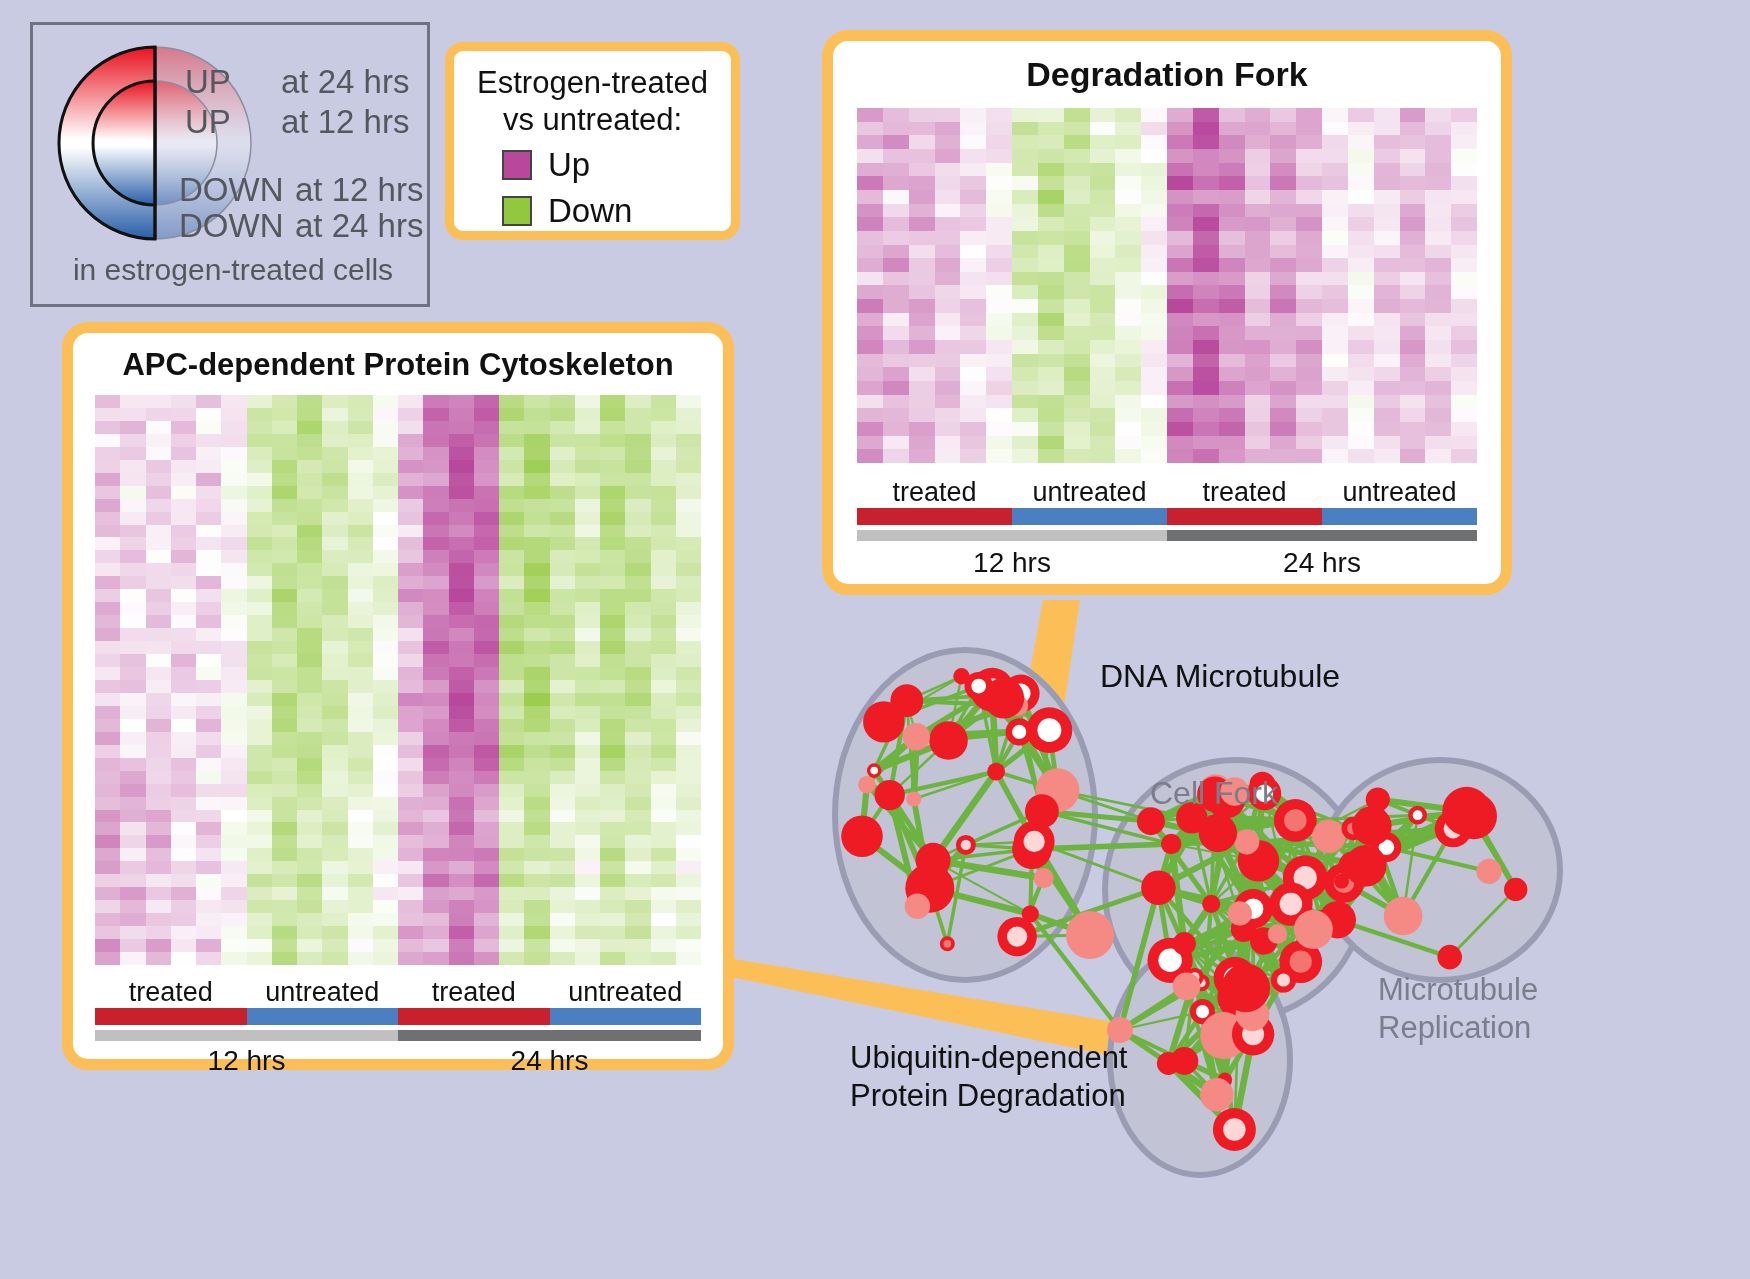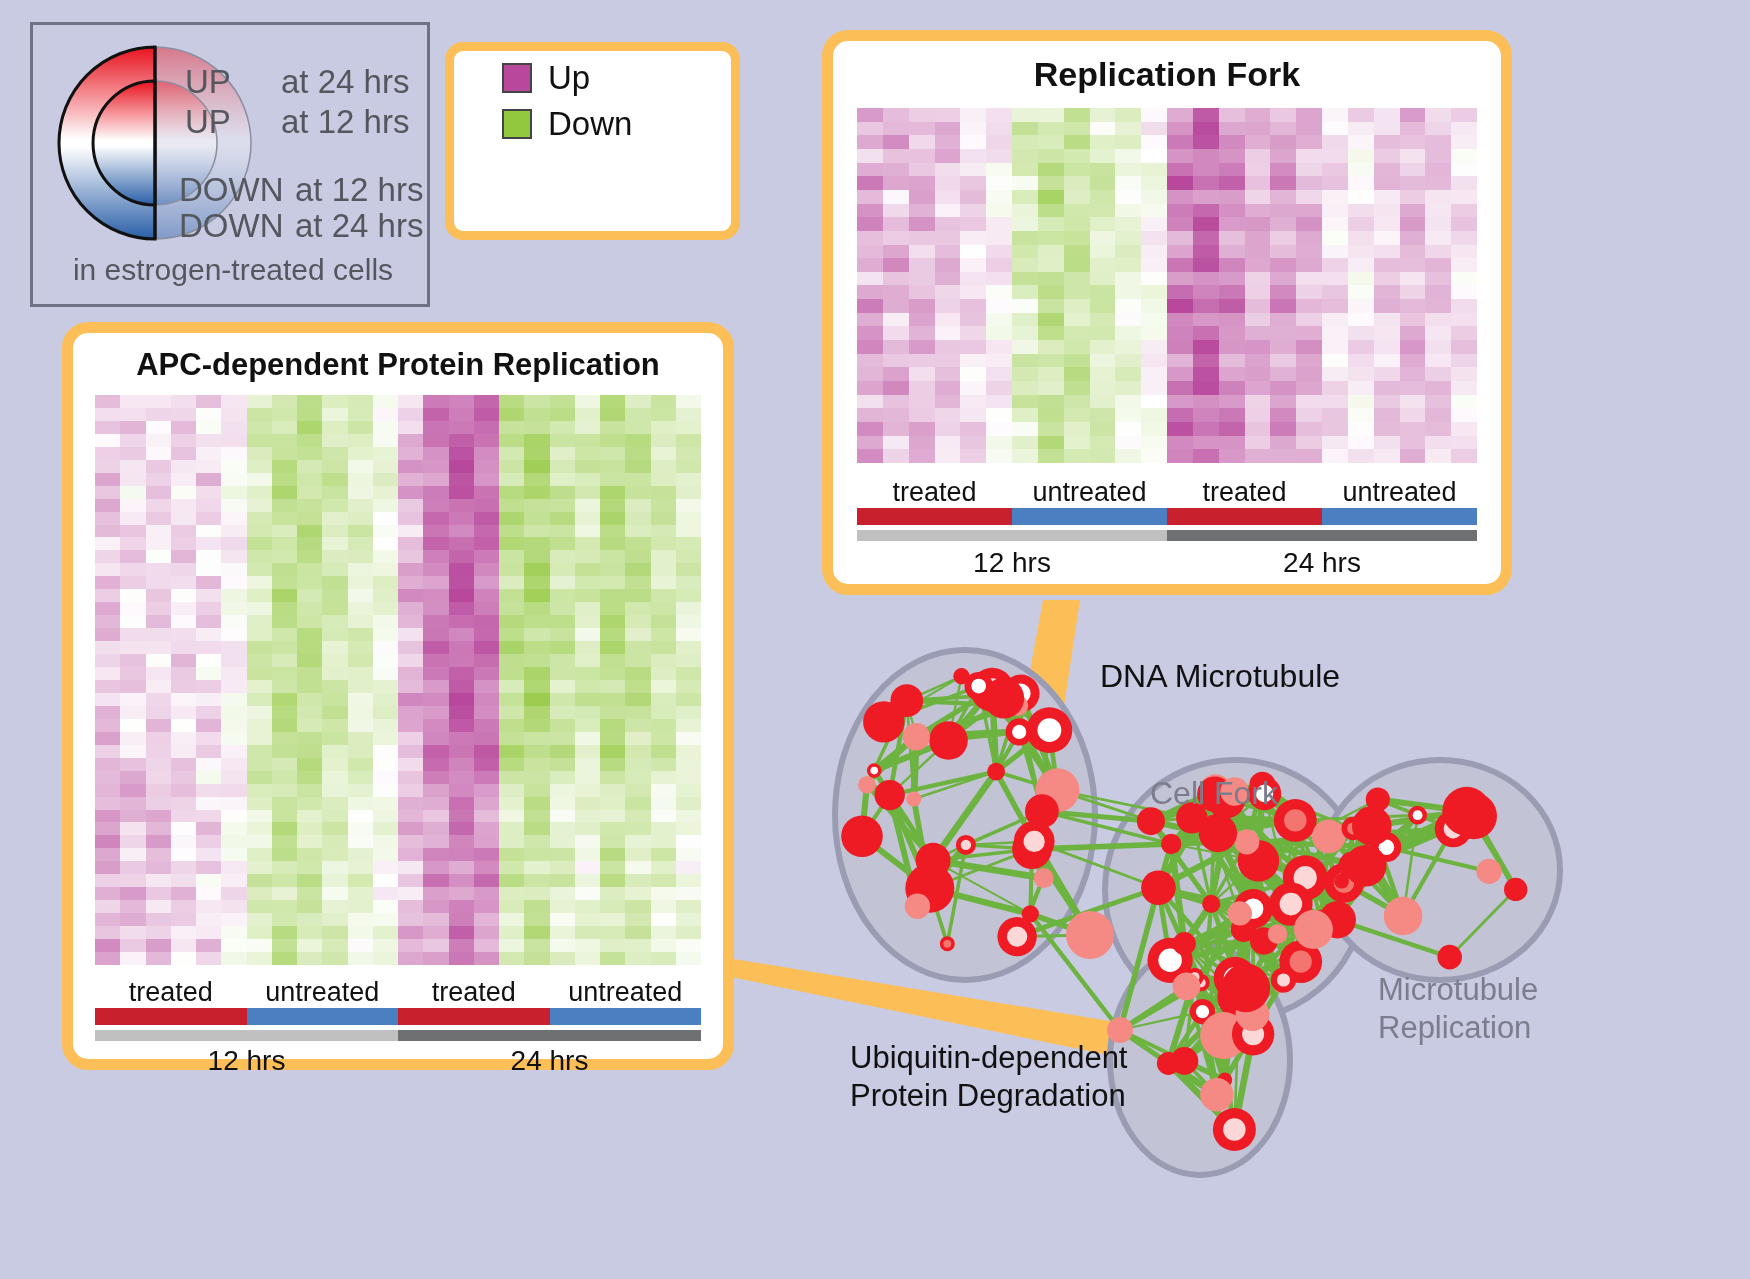--- a/index.html
+++ b/index.html
@@ -93,32 +93,36 @@
     <div class="lc-text-up12">UP</div>
     <div class="lc-at12">at 12 hrs</div>
     <div class="lc-text-dn12">DOWN</div>
     <div class="lc-at12b">at 12 hrs</div>
     <div class="lc-text-dn24">DOWN</div>
     <div class="lc-at24b">at 24 hrs</div>
     <div class="lc-foot1">in estrogen-treated cells</div>
   </div>
 
   <div class="ud-box">
+    <div class="ud-title">
+      <div>Estrogen-treated</div>
+      <div>vs untreated:</div>
+    </div>
     <div class="ud-row">
       <span class="ud-sw" id="sw-up" style="background: rgb(184, 72, 156);"></span>
       <span class="ud-lab">Up</span>
     </div>
     <div class="ud-row">
       <span class="ud-sw" id="sw-down" style="background: rgb(146, 200, 62);"></span>
       <span class="ud-lab">Down</span>
     </div>
   </div>
 
   <div class="panel" style="left:822px;top:30px;width:690px;height:565px;">
-    <div class="panel-title" style="font-size:34px;margin-top:14px;">Replication Fork</div>
+    <div class="panel-title" style="font-size:34px;margin-top:14px;">Degradation Fork</div>
     <div style="margin:14px 24px 0 24px;">
       <div class="hm" id="hm-rf" style="height: 355px; grid-template-columns: repeat(24, 1fr); grid-template-rows: repeat(26, 1fr);">
           <div style="background:rgb(216,154,201)"></div>
           <div style="background:rgb(229,188,219)"></div>
           <div style="background:rgb(236,206,228)"></div>
           <div style="background:rgb(236,206,229)"></div>
           <div style="background:rgb(249,239,246)"></div>
           <div style="background:rgb(243,223,238)"></div>
           <div style="background:rgb(232,243,215)"></div>
           <div style="background:rgb(233,244,217)"></div>
@@ -756,21 +760,21 @@
           <div style="flex:1;background:#6e7072"></div>
         </div>
       <div class="time-row" style="margin-top:6px;">
         <span>12 hrs</span>
         <span>24 hrs</span>
       </div>
     </div>
   </div>
 
   <div class="panel" style="left:62px;top:322px;width:672px;height:748px;">
-    <div class="panel-title" style="font-size:31px;margin-top:14px;">APC-dependent Protein Replication</div>
+    <div class="panel-title" style="font-size:31px;margin-top:14px;">APC-dependent Protein Cytoskeleton</div>
     <div style="margin:12px 22px 0 22px;">
       <div class="hm" id="hm-apc" style="height: 570px; grid-template-columns: repeat(24, 1fr); grid-template-rows: repeat(44, 1fr);">
           <div style="background:rgb(229,189,219)"></div>
           <div style="background:rgb(246,231,242)"></div>
           <div style="background:rgb(246,231,242)"></div>
           <div style="background:rgb(242,222,237)"></div>
           <div style="background:rgb(230,191,220)"></div>
           <div style="background:rgb(245,230,242)"></div>
           <div style="background:rgb(230,242,211)"></div>
           <div style="background:rgb(211,233,177)"></div>

